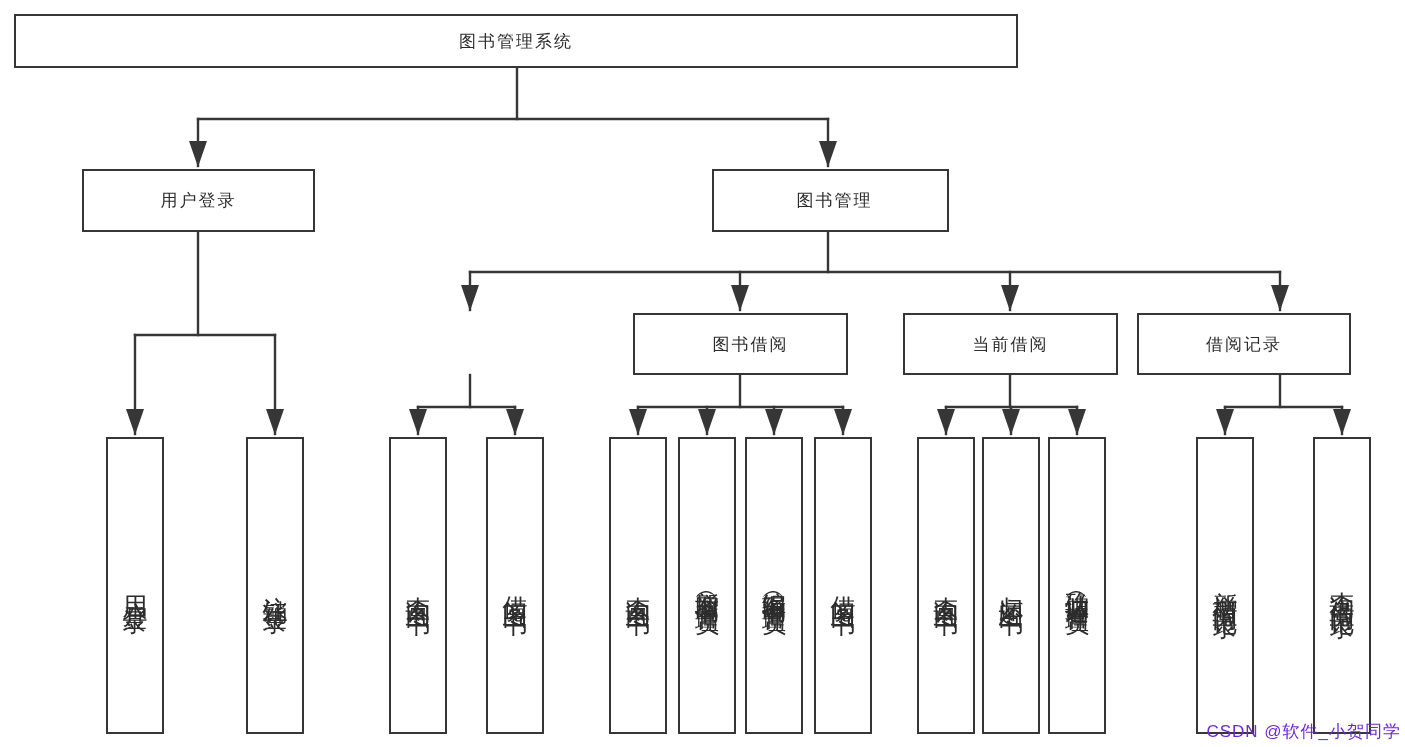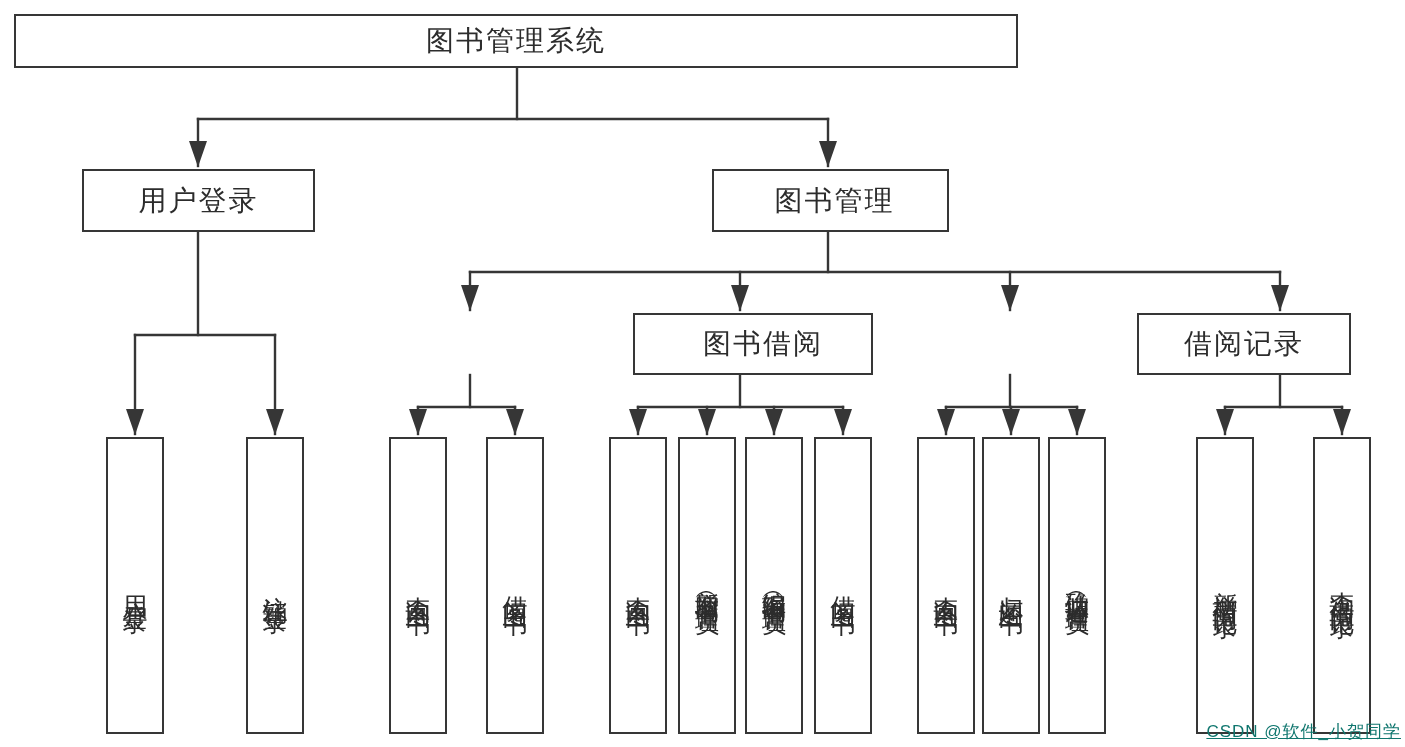--- a/index.html
+++ b/index.html
@@ -16,38 +16,37 @@
     background:#ffffff;
     border:2.5px solid #363636;
     box-sizing:border-box;
     display:flex;align-items:center;justify-content:center;
     color:#2c2c2c;
   }
   .root{left:14px;top:14px;width:1004px;height:54px;}
   .branch{top:169px;height:63px;}
   .sub{top:313px;height:62px;}
   .leaf{top:437px;height:297px;width:58px;border-width:2px;}
-  .hlabel{font-size:28px;letter-spacing:2px;white-space:nowrap;}
+  .hlabel{font-size:17px;letter-spacing:2px;white-space:nowrap;}
   .vlabel{
     writing-mode:vertical-rl;
     text-orientation:mixed;
     font-size:25px;
     letter-spacing:5px;
     line-height:1;
     white-space:nowrap;
   }
   .leaf.long .vlabel{letter-spacing:3px;font-size:24px;}
   .watermark{
     position:absolute;
     right:4px;bottom:4px;
     font-size:17px;
-    color:#0f766e;
+    color:#6d28d9;
     letter-spacing:1px;
     white-space:nowrap;
-    text-decoration:underline;
   }
   .line{stroke:#363636;stroke-width:2.4;fill:none;stroke-linecap:square;}
 </style>
 </head>
 <body>
 
 <div class="canvas">
 
   <svg class="connectors" viewBox="0 0 1405 747" xmlns="http://www.w3.org/2000/svg">
     <defs>
@@ -101,22 +100,25 @@
     <span class="hlabel">图书管理系统</span>
   </div>
 
   <div class="node branch" style="left:82px;width:233px;">
     <span class="hlabel">用户登录</span>
   </div>
   <div class="node branch" style="left:712px;width:237px;padding-left:8px;">
     <span class="hlabel">图书管理</span>
   </div>
 
-  <div class="node sub" style="left:633px;width:240px;padding-left:20px;">
+  <div class="node sub" style="left:633px;width:215px;padding-left:20px;">
     <span class="hlabel">图书借阅</span>
+  </div>
+  <div class="node sub" style="left:903px;width:215px;">
+    <span class="hlabel">当前借阅</span>
   </div>
   <div class="node sub" style="left:1137px;width:214px;">
     <span class="hlabel">借阅记录</span>
   </div>
 
   <div class="node leaf" style="left:106px;">
     <span class="vlabel">用户登录</span>
   </div>
   <div class="node leaf" style="left:246px;">
     <span class="vlabel">注销登录</span>

